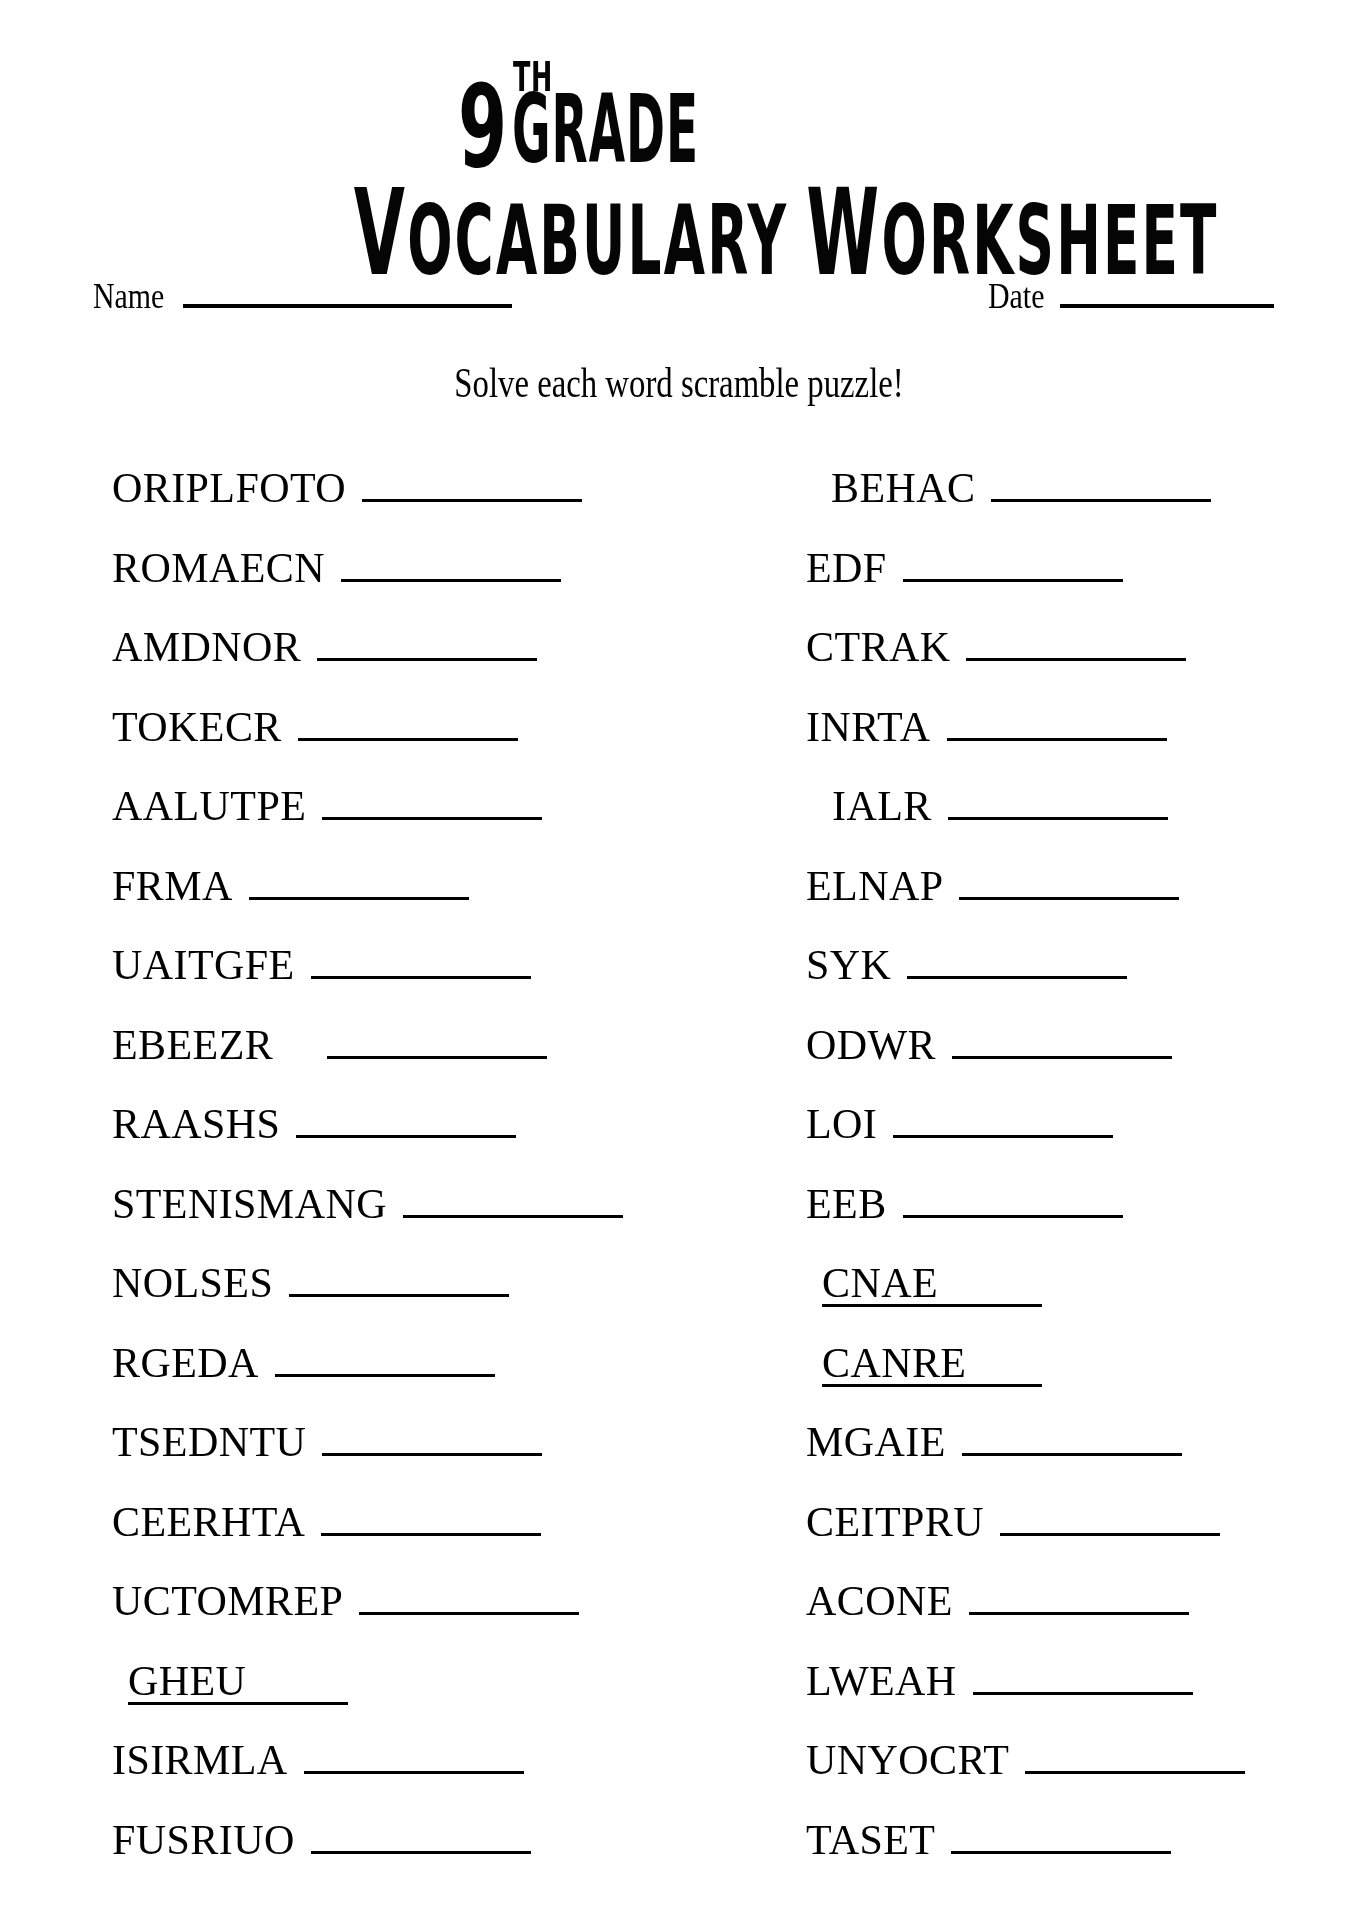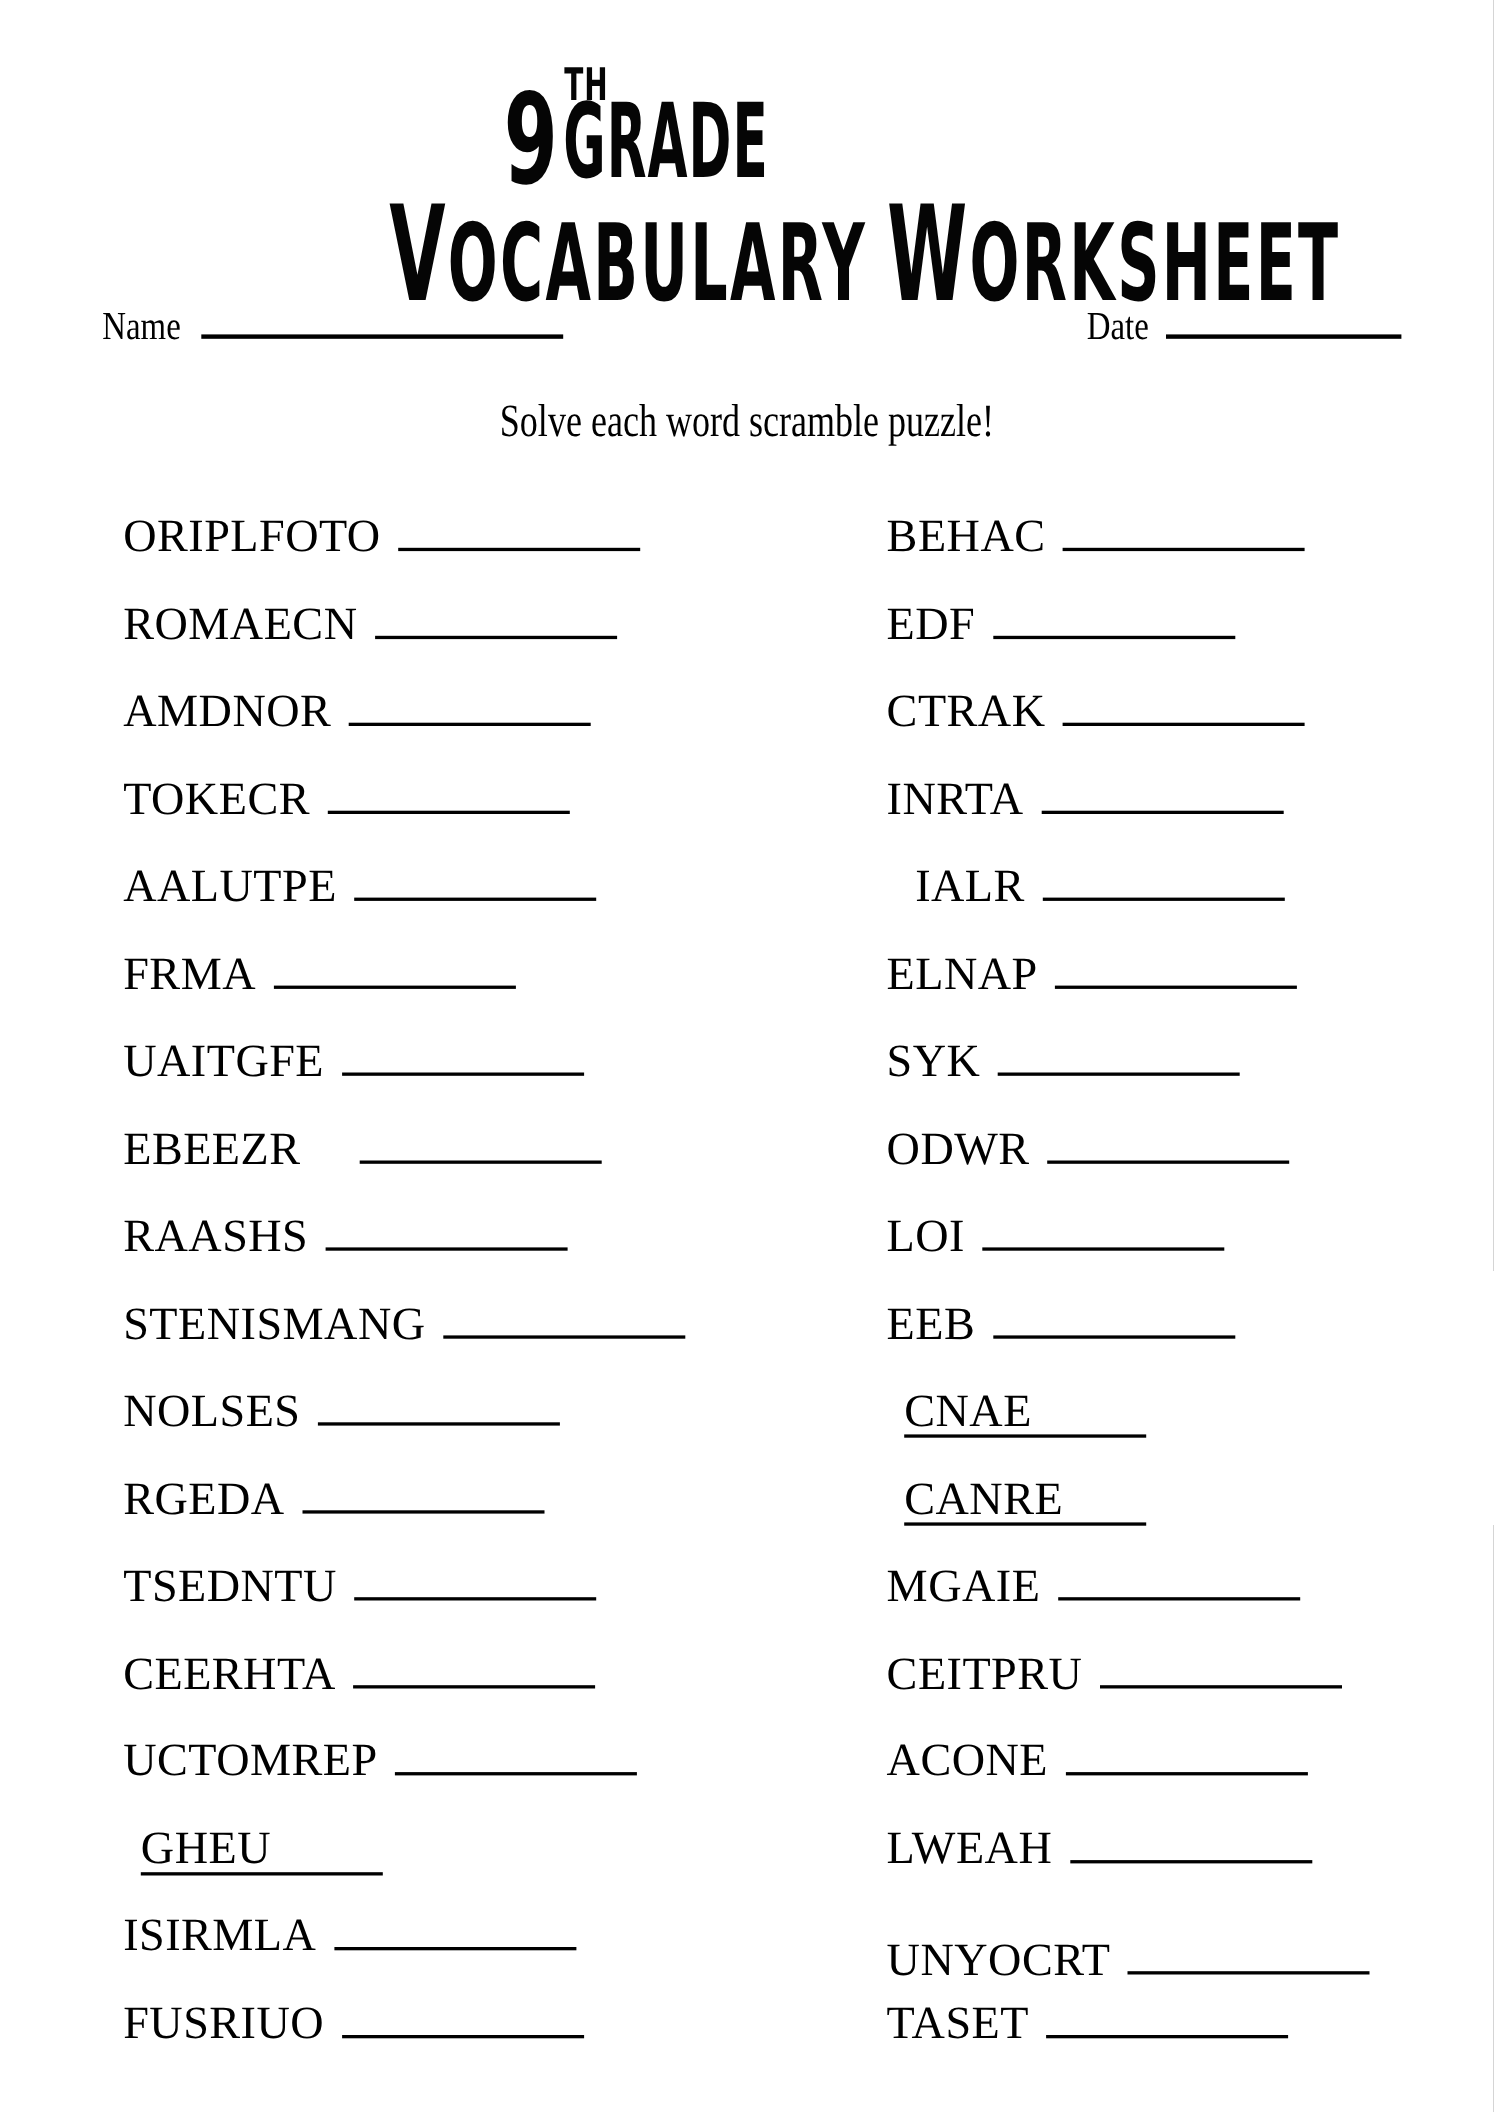--- a/index.html
+++ b/index.html
@@ -166,21 +166,21 @@
       <div class="prow" style="left: 112px; top: 1739px;">
         <span>ISIRMLA</span>
         <span class="answer-line"></span>
       </div>
       <div class="prow" style="left: 112px; top: 1818.5px;">
         <span>FUSRIUO</span>
         <span class="answer-line"></span>
       </div>
     </div>
   <div id="col-right">
-      <div class="prow" style="left: 806px; top: 467px;">
+      <div class="prow" style="left: 831px; top: 467px;">
         <span>BEHAC</span>
         <span class="answer-line"></span>
       </div>
       <div class="prow" style="left: 806px; top: 546.5px;">
         <span>EDF</span>
         <span class="answer-line"></span>
       </div>
       <div class="prow" style="left: 806px; top: 626px;">
         <span>CTRAK</span>
         <span class="answer-line"></span>
@@ -230,21 +230,21 @@
         <span class="answer-line"></span>
       </div>
       <div class="prow" style="left: 806px; top: 1580px;">
         <span>ACONE</span>
         <span class="answer-line"></span>
       </div>
       <div class="prow" style="left: 806px; top: 1659.5px;">
         <span>LWEAH</span>
         <span class="answer-line"></span>
       </div>
-      <div class="prow" style="left: 806px; top: 1739px; margin-top: 22px;">
+      <div class="prow" style="left: 806px; top: 1739px;">
         <span>UNYOCRT</span>
         <span class="answer-line"></span>
       </div>
       <div class="prow" style="left: 806px; top: 1818.5px; text-align: right;">
         <span>TASET</span>
         <span class="answer-line"></span>
       </div>
     </div>
 
 </div>

